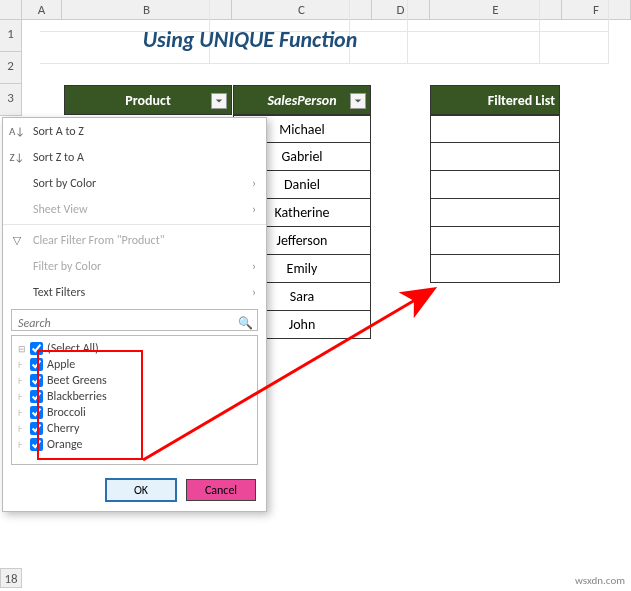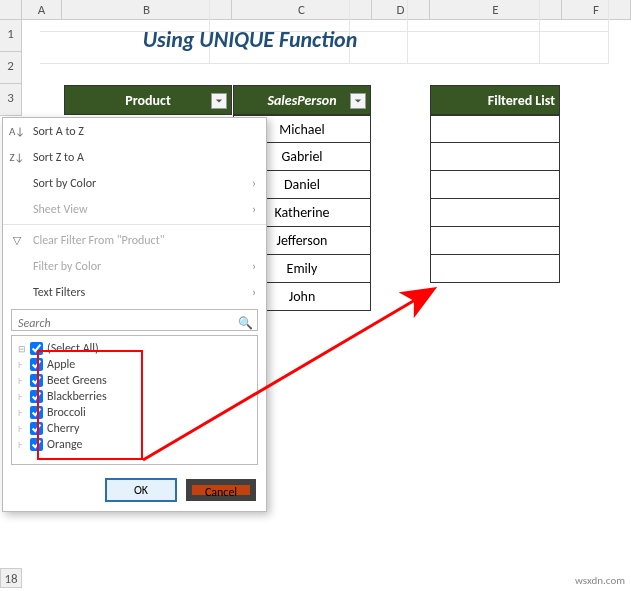--- a/index.html
+++ b/index.html
@@ -30,21 +30,21 @@
 .menu-sep{height:1px;background:#e5e5e5;margin:2px 0;}
 .search-box{margin:4px 8px;display:flex;align-items:flex-end;border:1px solid #bbb;height:22px;}
 .search-box input{flex:1;border:none;outline:none;font-size:12px;padding:0 6px;color:#888;font-style:italic;}
 .search-box .sicon{width:22px;text-align:center;color:#666;}
 .checklist{margin:2px 8px 6px 8px;border:1px solid #bbb;padding:4px;min-height:130px;}
 .checkitem{display:flex;align-items:center;gap:4px;font-size:12px;padding:1px 0 1px 14px;position:relative;}
 .checkitem input{margin:0;}
 .tree-line{position:absolute;left:2px;color:#aaa;font-size:9px;}
 .redbox{position:absolute;border:2px solid red;pointer-events:none;}
 .btn-row{display:flex;justify-content:flex-end;gap:10px;padding:8px 10px 10px;}
-.btn{width:70px;height:22px;font-size:12px;border:6px solid #404040;background:#c2410c;cursor:pointer;}
+.btn{width:70px;height:22px;font-size:12px;border:1px solid #404040;background:#ec4899;cursor:pointer;}
 .btn.primary{border:1px solid #2a6fb0;background:#e5f1fb;outline:1px solid #2a6fb0;}
 .row18{position:absolute;top:568px;left:0;width:22px;height:20px;background:#f0f0f0;border:1px solid #ccc;text-align:center;font-size:13px;color:#555;line-height:20px;}
 .arrow-svg{position:absolute;top:0;left:0;pointer-events:none;}
 .watermark{position:absolute;bottom:4px;right:6px;font-size:11px;color:#888;}
 </style>
 </head>
 <body>
 
 <div class="grid">
   <div class="colheads">
@@ -98,20 +98,21 @@
     <span>Filtered List</span>
   </div>
 
 <div class="datacol" style="top:115px;left:233px">
   <div class="datacell">Michael</div>
   <div class="datacell">Gabriel</div>
   <div class="datacell">Daniel</div>
   <div class="datacell">Katherine</div>
   <div class="datacell">Jefferson</div>
   <div class="datacell">Emily</div>
+  <div class="datacell">Sara</div>
   <div class="datacell">John</div>
 </div>
 
 <div class="datacol" style="top:115px;left:430px">
   <div class="emptycell"></div>
   <div class="emptycell"></div>
   <div class="emptycell"></div>
   <div class="emptycell"></div>
   <div class="emptycell"></div>
   <div class="emptycell"></div>

